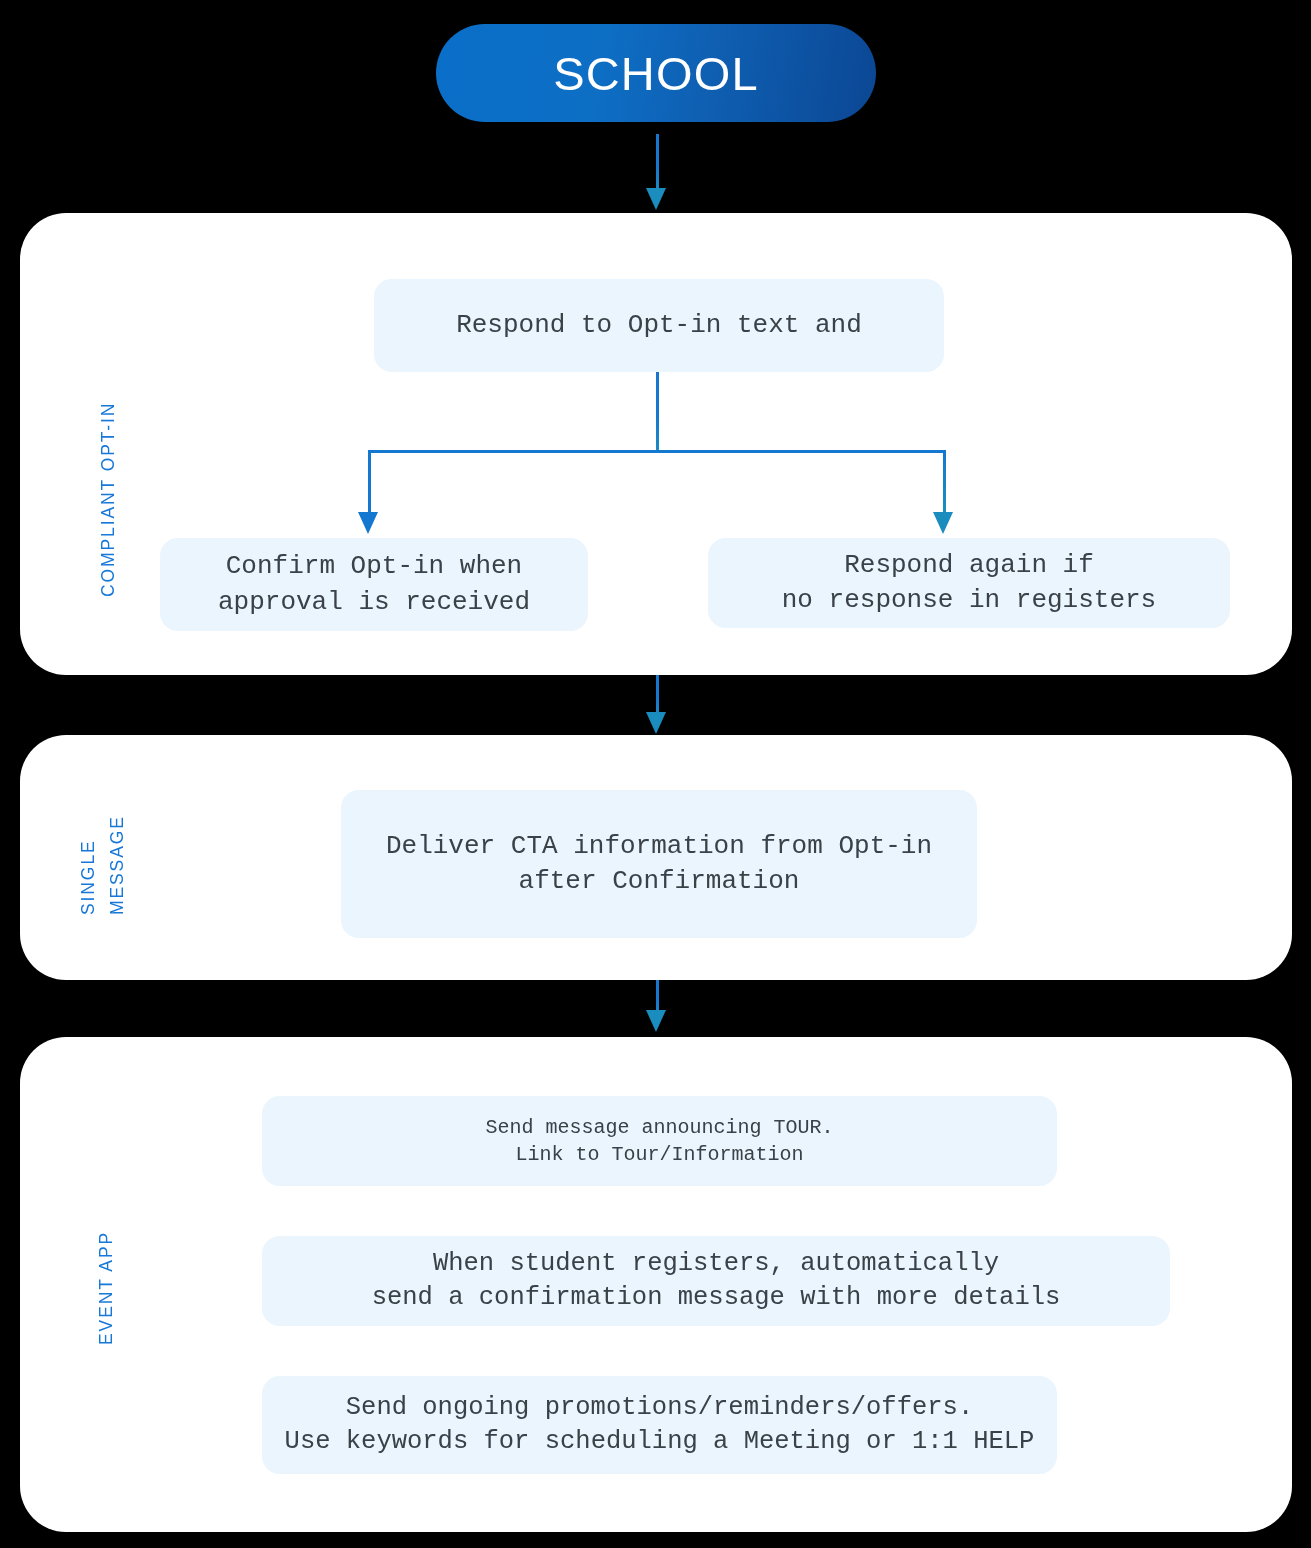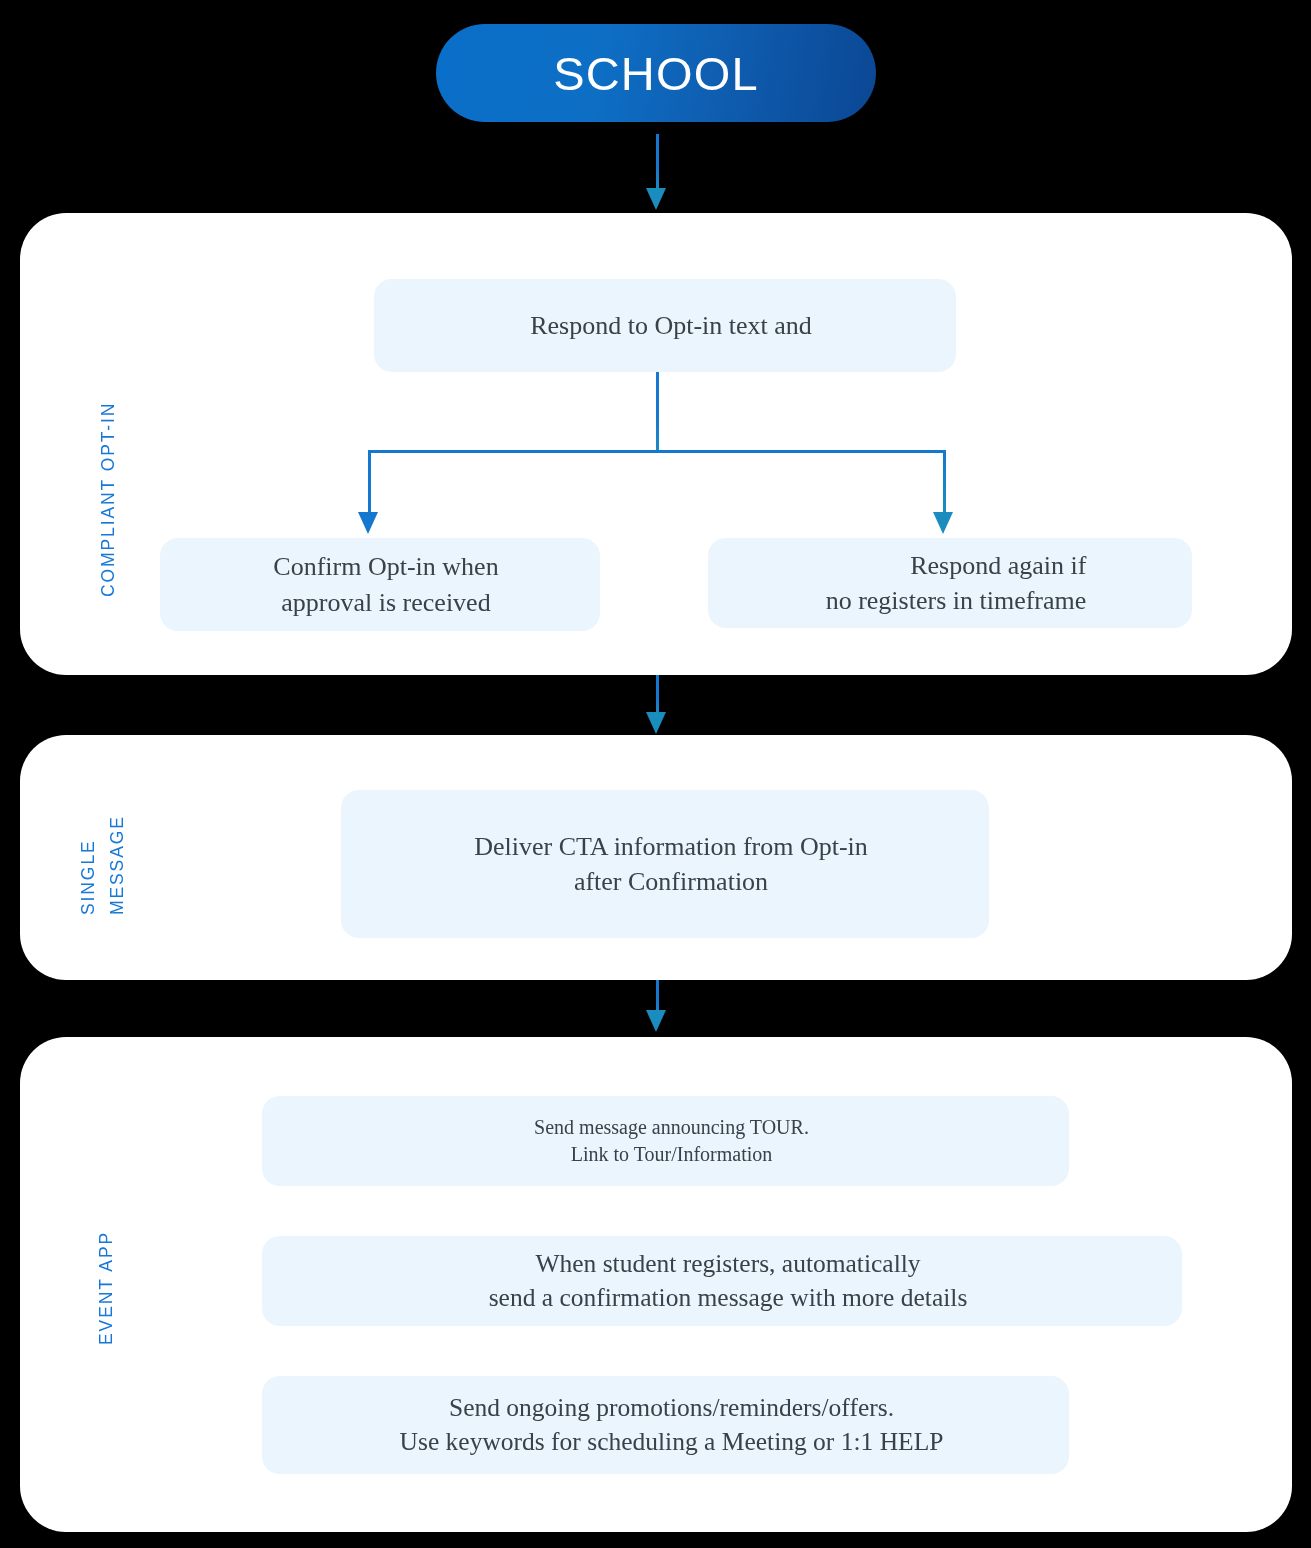--- a/index.html
+++ b/index.html
@@ -77,28 +77,27 @@
   .box {
     position: absolute;
     background: #eaf5fd;
     border-radius: 18px;
     display: flex;
     align-items: center;
     justify-content: center;
     text-align: center;
     color: #3a4147;
     font-weight: 400;
-    font-family: Liberation Serif, serif;
-    padding-left: 12px;
+    font-family: Liberation Mono, monospace;
   }
   .box .txt { display: block; line-height: 1.35; }
 
   #box-respond   { left: 374px; top: 279px;  width: 570px; height: 93px;  font-size: 26px; }
   #box-confirm   { left: 160px; top: 538px;  width: 428px; height: 93px;  font-size: 26px; }
-  #box-again     { left: 708px; top: 538px;  width: 472px; height: 90px;  font-size: 26px; text-align: right; }
+  #box-again     { left: 708px; top: 538px;  width: 522px; height: 90px;  font-size: 26px; }
   #box-cta       { left: 341px; top: 790px;  width: 636px; height: 148px; font-size: 26px; }
 
   #box-tour      { left: 262px; top: 1096px; width: 795px; height: 90px;  font-size: 20px; }
   #box-register  { left: 262px; top: 1236px; width: 908px; height: 90px;  font-size: 25.5px; }
   #box-promo     { left: 262px; top: 1376px; width: 795px; height: 98px;  font-size: 25.5px; }
   .vline {
     position: absolute;
     width: 3px;
     background: linear-gradient(180deg, #1478d0 0%, #1478d0 55%, #1b8cc0 100%);
   }
@@ -168,21 +167,21 @@
   <div class="box" id="box-confirm">
     <span>
       <span class="txt">Confirm Opt-in when</span>
       <span class="txt">approval is received</span>
     </span>
   </div>
 
   <div class="box" id="box-again">
     <span>
       <span class="txt">Respond again if</span>
-      <span class="txt">no registers in timeframe</span>
+      <span class="txt">no response in registers</span>
     </span>
   </div>
 
   <div class="vline" id="c3-v"></div>
   <div class="arrowhead" id="c3-a"></div>
 
   <div class="panel" id="panel-single"></div>
 
   <div class="side-label" id="label-single-1">SINGLE</div>
   <div class="side-label" id="label-single-2">MESSAGE</div>

